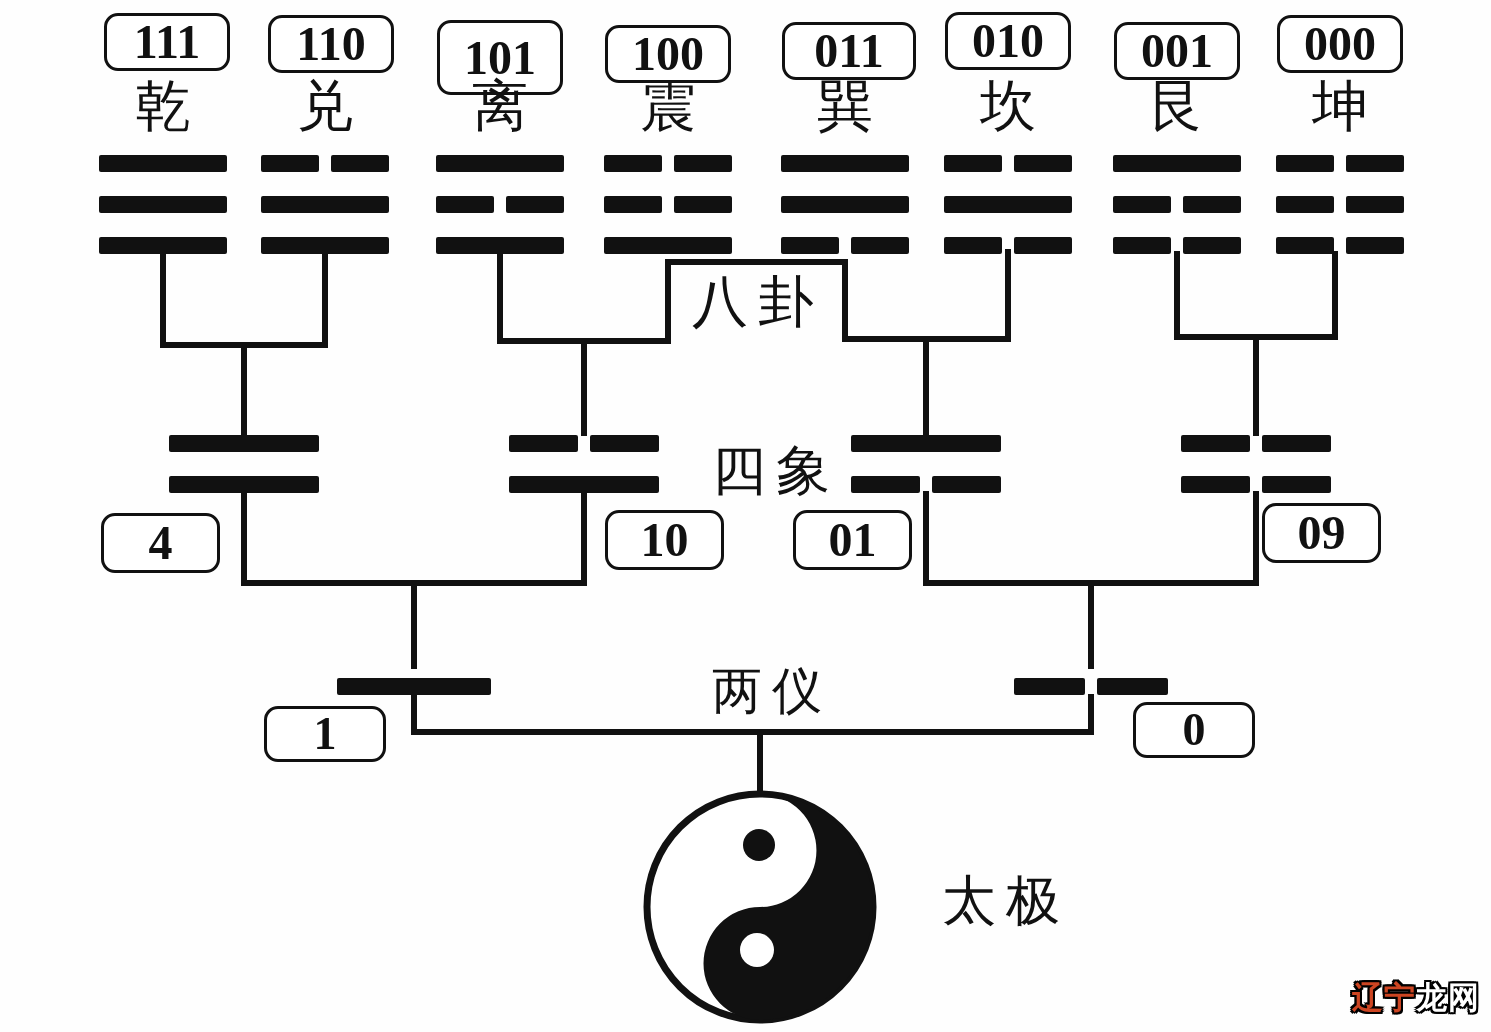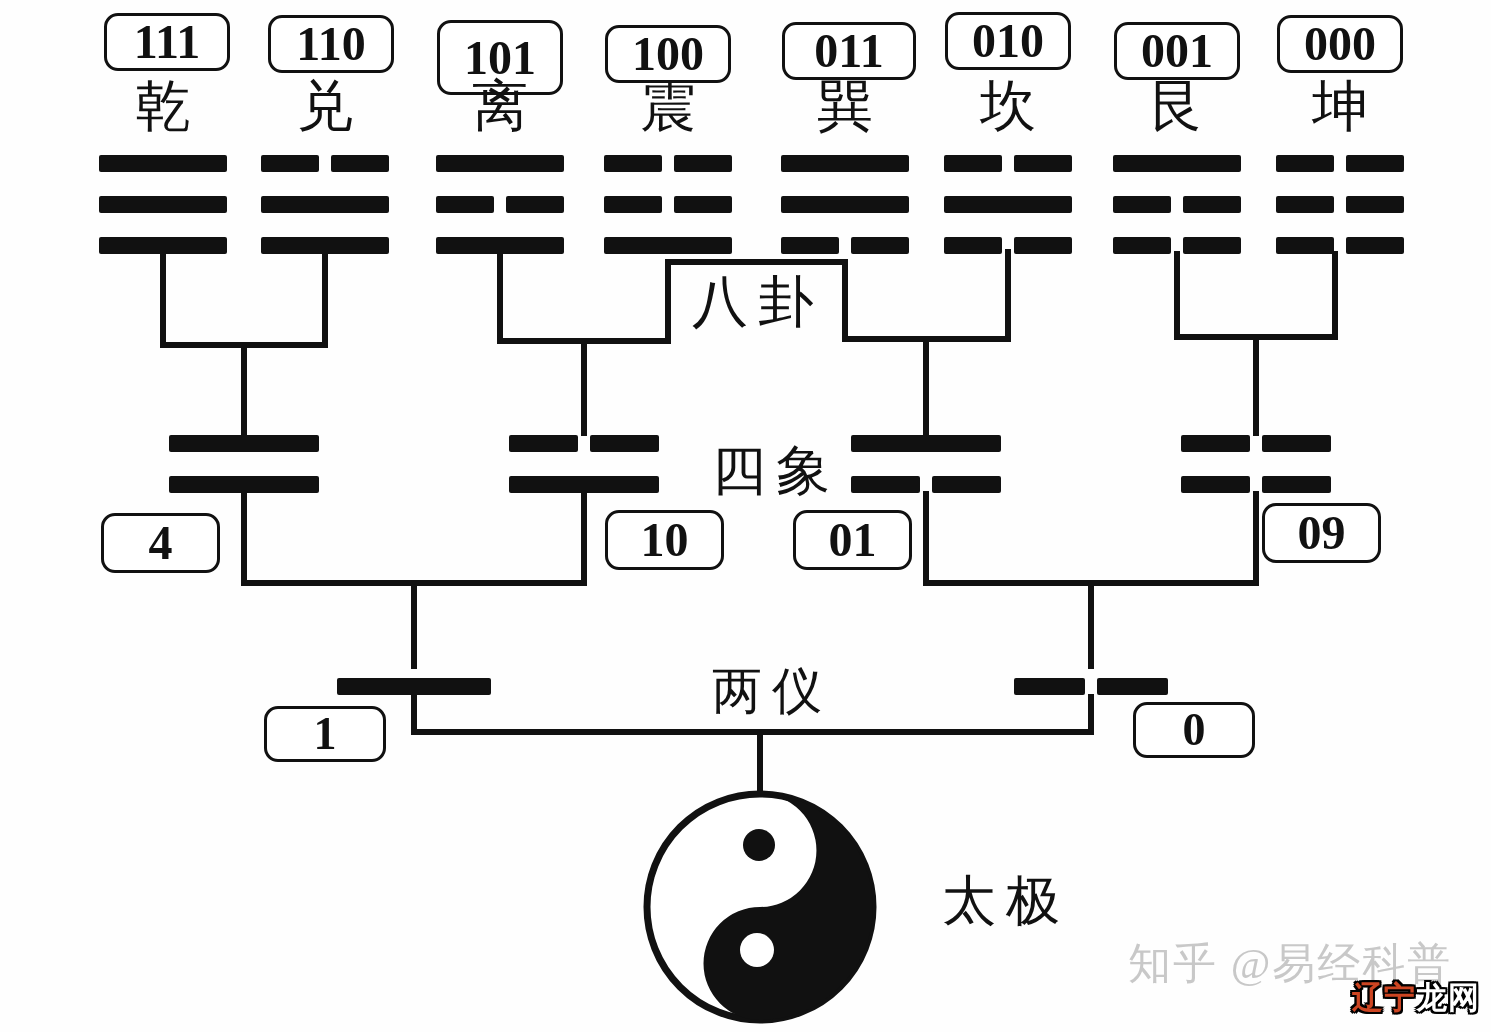--- a/index.html
+++ b/index.html
@@ -146,17 +146,16 @@
       <div class="bar" style="left: 1014px; top: 678px; width: 71px;"></div>
       <div class="bar" style="left: 1097px; top: 678px; width: 71px;"></div>
       <div class="badge b1" style="left: 1133px; top: 702px; width: 122px; height: 56px;">0</div>
     </div>
 
   <div class="lvl lvl-sixiang" style="left:776px;top:444px;">四象</div>
   <div class="lvl lvl-bagua" style="left:758px;top:274px;">八卦</div>
   <div class="lvl lvl-liangyi" style="left:772px;top:666px;">两仪</div>
   <div class="lvl lvl-taiji" style="left:1006px;top:874px;">太极</div>
 
-  <div class="wm">知乎 @易经科普</div>
   <div class="logo">
     <span class="red">辽宁</span><span class="wht">龙网</span>
   </div>
 </div>
 
 </body></html>

